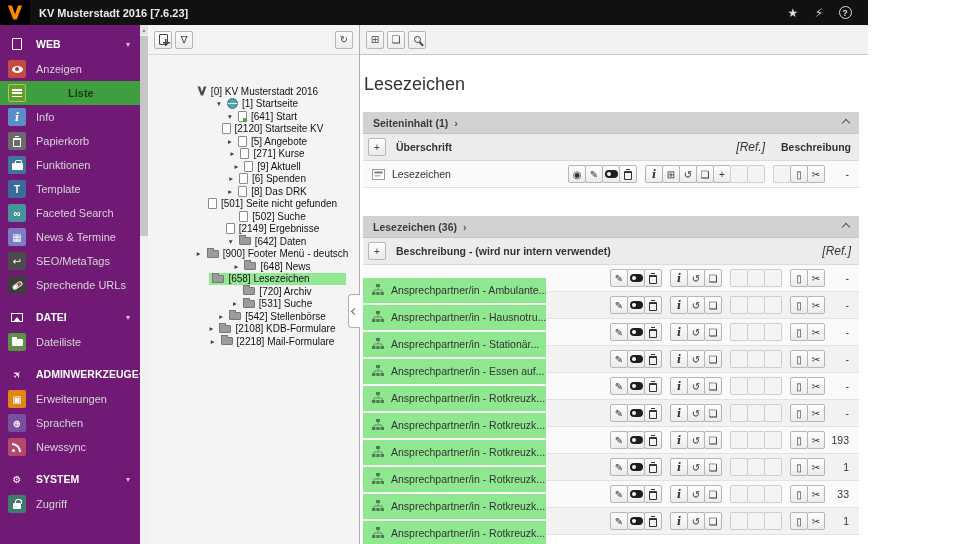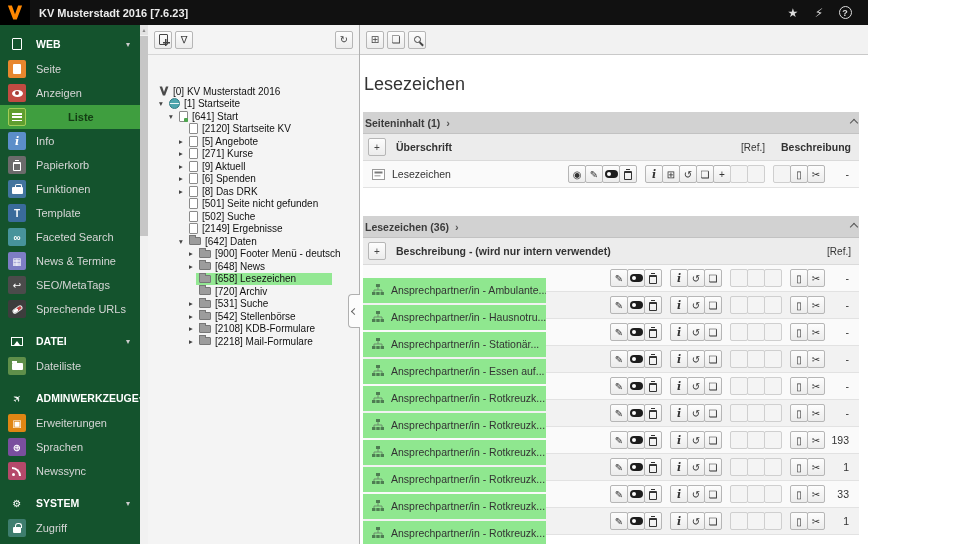--- a/index.html
+++ b/index.html
@@ -12,21 +12,21 @@
     display:flex; align-items:center; z-index:30; }
   .logo { width:30px; height:25px; background:#000; display:flex; align-items:center; justify-content:center; }
   .tb-title { color:#ececec; font-size:11px; font-weight:bold; margin-left:9px; }
   .tb-right { margin-left:auto; display:flex; align-items:center; padding-right:10px; }
   .tb-btn { width:26px; height:25px; display:flex; align-items:center; justify-content:center;
     color:#ddd; font-size:12px; cursor:pointer; }
   .help-ring { width:13px; height:13px; border:1.5px solid #ddd; border-radius:50%;
     font-size:9px; font-weight:bold; display:flex; align-items:center; justify-content:center; }
 
   
-  .modulemenu { position:absolute; top:25px; left:0; bottom:0; width:140px; background:#14532d; padding-top:6px; }
+  .modulemenu { position:absolute; top:25px; left:0; bottom:0; width:140px; background:#701a75; padding-top:6px; }
   .mm-group { margin-bottom:7px; }
   .mm-group-head { display:flex; align-items:center; height:26px; padding:0 10px 0 8px;
     color:#fff; font-weight:bold; font-size:10.5px; cursor:pointer; }
   .mm-chev { margin-left:auto; font-size:8px; color:#ccc; }
   .mm-item { display:flex; align-items:center; height:24px; padding-left:8px;
     color:#d6d6d6; font-size:11px; cursor:pointer; }
   .mm-item.active { background:#3f9e3f; color:#143d14; font-weight:bold;gap:32px; }
   .mi { width:18px; height:18px; border-radius:2px; display:flex; align-items:center;
     justify-content:center; margin-right:10px; color:#fff; font-size:10px; flex:none; }
   .mi.ghost { background:transparent; }
@@ -91,21 +91,21 @@
   
   .pagetree { position:absolute; top:25px; left:148px; bottom:0; width:212px; background:#f4f4f4;
     border-right:1px solid #b0b0b0; }
   .tree-toolbar { height:30px; display:flex; align-items:center; padding:0 6px; gap:3px;
     border-bottom:1px solid #d6d6d6; }
   .tbtn { width:18px; height:18px; display:inline-flex; align-items:center; justify-content:center;
     background:linear-gradient(#fdfdfd,#ececec); border:1px solid #b6b6b6; border-radius:2px;
     color:#444; font-size:10px; cursor:pointer; }
   .tree-toolbar .right { margin-left:auto; }
   .tree-body { padding-top:30px; }
-  .tnode { display:flex; align-items:center; height:12.5px; font-size:10px; color:#111; cursor:pointer; white-space:nowrap; }
+  .tnode { display:flex; align-items:center; height:12.5px; font-size:10px; color:#111; cursor:pointer; white-space:nowrap;justify-content:center; }
   .texp { width:10px; font-size:7.5px; color:#444; text-align:center; flex:none; }
   .node-box { display:flex; align-items:center; gap:4px; padding:0 3px; height:12px; }
   .tnode.sel .node-box { background:#93e893; padding-right:36px; }
   .lvl0 { padding-left:8px; } .lvl1 { padding-left:8px; } .lvl2 { padding-left:18px; }
   .lvl3 { padding-left:28px; } .lvl4 { padding-left:38px; }
   .i-tpage { width:9px; height:11px; background:#fff; border:1px solid #8a8a8a; border-radius:1px; flex:none; }
   .i-tpage.shortcut { position:relative; }
   .i-tpage.shortcut::after { content:''; position:absolute; right:-1px; bottom:-1px; width:4px; height:4px;
     background:#4da54d; border-radius:1px; }
   .i-tfolder { width:12px; height:8px; background:#9c9c9c; border:1px solid #777; border-radius:1px;
@@ -120,29 +120,29 @@
   .chev-left { width:5px; height:5px; border-left:1.5px solid #666; border-bottom:1.5px solid #666;
     transform:rotate(45deg); }
 
   
   .content { position:absolute; top:25px; left:360px; right:0; bottom:0; background:#fff; }
   .docheader { height:30px; background:#f2f2f2; border-bottom:1px solid #c9c9c9;
     display:flex; align-items:center; gap:3px; padding:0 6px; }
   .page-title { font-size:18px; font-weight:400; color:#333; margin:19px 0 17px 4px; }
   .panel { margin:0 9px 28px 3px; }
   .panel-head { height:22px; background:#d2d2d2; border-bottom:1px solid #c2c2c2; display:flex;
-    align-items:center; padding:0 2px; font-size:10.5px; font-weight:bold; color:#3c3c3c; }
+    align-items:center; padding:0 10px; font-size:10.5px; font-weight:bold; color:#3c3c3c; }
   .panel-caret { color:#555; font-weight:bold; margin-left:6px; font-size:11px; cursor:pointer; }
   .chev-up { width:6px; height:6px; border-left:1.5px solid #555; border-top:1.5px solid #555;
     transform:rotate(45deg); margin-left:auto; cursor:pointer; }
   .panel-sub { height:27px; background:#ececec; border-bottom:1px solid #dadada; display:flex;
     align-items:center; padding:0 8px 0 5px; font-size:10.5px; color:#333; }
   .sub-label { font-weight:bold; margin-left:10px; }
   .sub-right { margin-left:auto; display:flex; align-items:center; gap:16px; }
-  .ref-label { font-size:10px; }
+  .ref-label { font-style:italic; font-size:12px; }
   .desc-label { font-weight:bold; }
   .row { display:flex; align-items:center; height:27px; border-bottom:1px solid #e2e2e2; background:#fafafa; }
   .row:nth-child(even) { background:#f2f2f2; }
   .label-zone { width:183px; height:25px; display:flex; align-items:center; gap:7px;
     padding-left:9px; cursor:pointer; flex:none; }
   .label-zone.green { background:#8fe78f;margin-top:24px; }
   .row-title { font-size:10.5px; color:#333; white-space:nowrap; overflow:hidden; }
   .actions { margin-left:auto; display:flex; align-items:center; gap:8px; }
   .btn-group { display:inline-flex; }
   .btn { width:18px; height:18px; display:inline-flex; align-items:center; justify-content:center;
@@ -176,26 +176,20 @@
   <div class="modulemenu">
     <div class="mm-group">
       <div class="mm-group-head">
         <span class="mi ghost">
             <span class="i-pageoutline"></span>
           </span>
         <span>WEB</span>
         <span class="mm-chev">▾</span>
       </div>
       <div class="mm-item">
-        <span class="mi ic-seite">
-            <span class="i-pagefill"></span>
-          </span>
-        <span>Seite</span>
-        </div>
-      <div class="mm-item">
         <span class="mi ic-eye">
             <span class="i-eyeball"></span>
           </span>
         <span>Anzeigen</span>
         </div>
       <div class="mm-item active">
         <span class="mi ic-liste">
             <span class="i-bars"></span>
           </span>
         <span>Liste</span>

